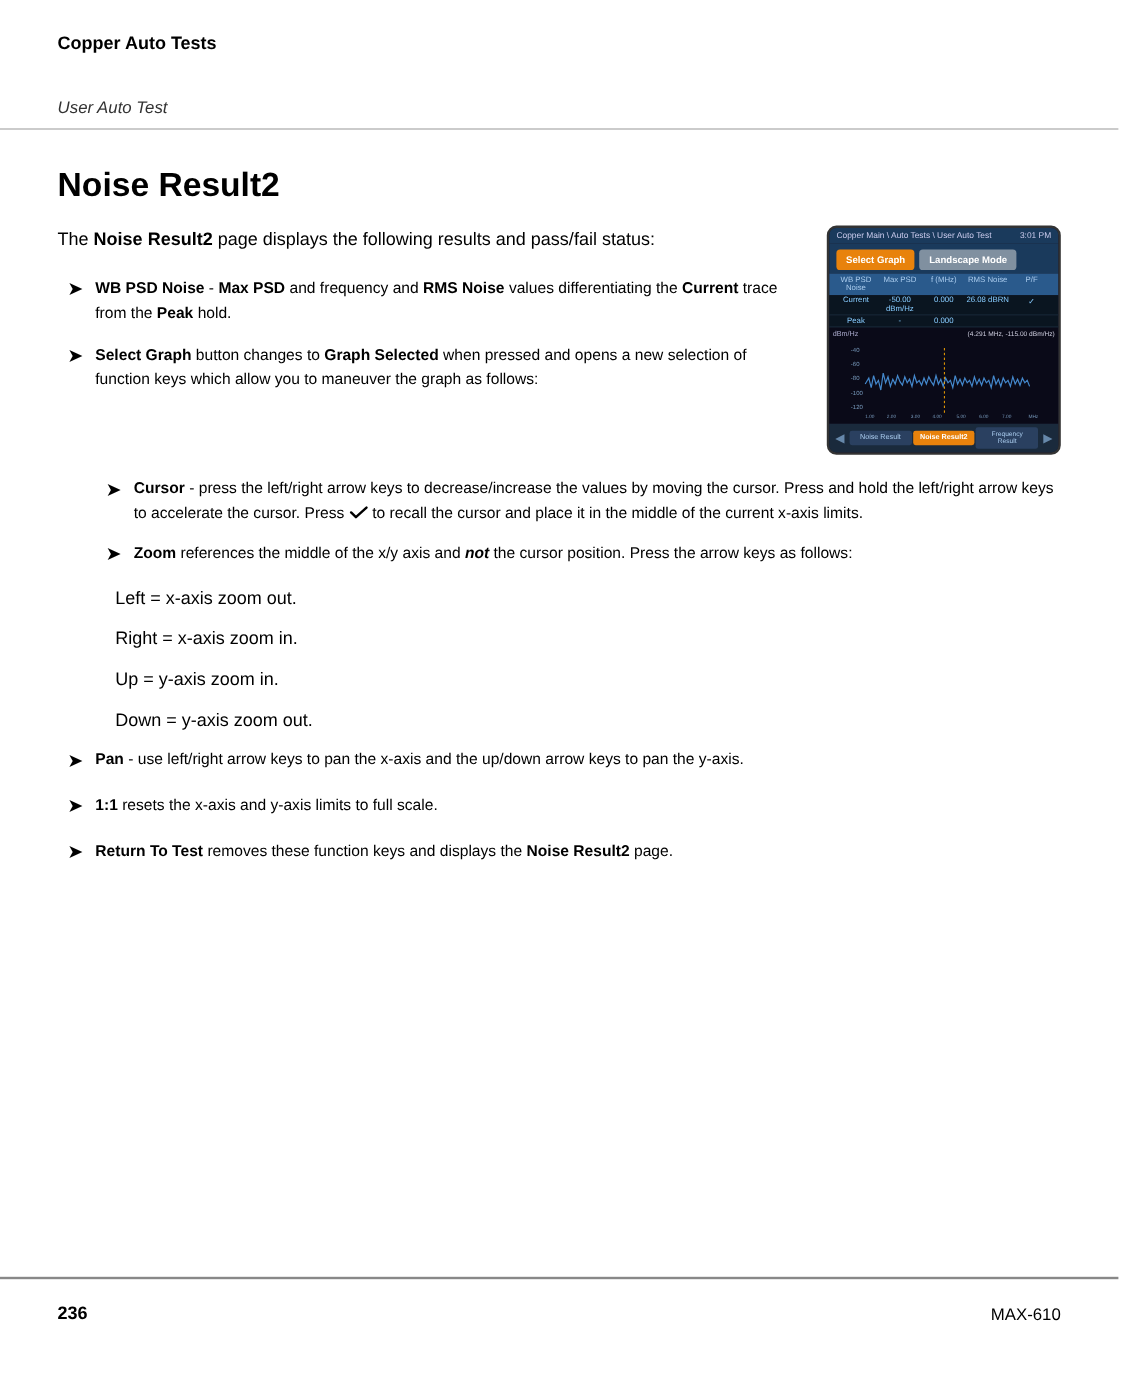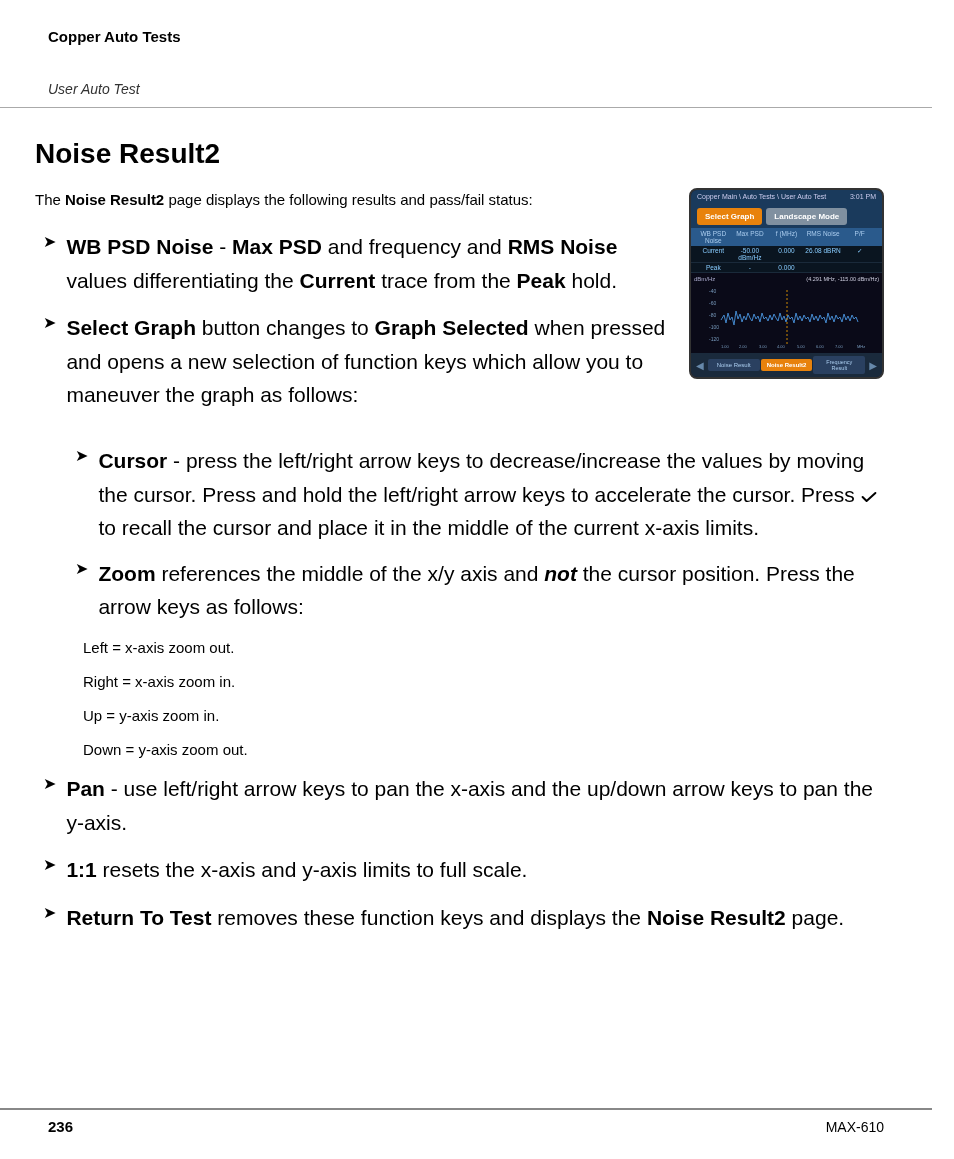--- a/index.html
+++ b/index.html
@@ -33,21 +33,21 @@
     }
     .header-subtitle {
       font-size: 14px;
       font-style: italic;
       color: #333;
       margin-top: 36px;
     }
 
     
     .content {
-      padding: 0 48px 60px 35px;
+      padding: 0 48px 60px 48px;
       display: flex;
       flex-direction: column;
     }
 
     .page-heading {
       font-size: 28px;
       font-weight: bold;
       color: #000;
       margin-bottom: 18px;
       font-family: Arial, Helvetica, sans-serif;
@@ -214,21 +214,21 @@
       padding-left: 8px;
     }
     .bullet-arrow {
       font-size: 16px;
       color: #000;
       margin-right: 10px;
       flex-shrink: 0;
       line-height: 1.5;
     }
     .bullet-content {
-      font-size: 21px;
+      font-size: 13px;
       line-height: 1.6;
       flex: 1;
     }
 
     .sub-bullet-item {
       display: flex;
       flex-direction: row;
       align-items: flex-start;
       margin-bottom: 12px;
       padding-left: 40px;
@@ -240,24 +240,24 @@
       font-size: 15px;
       line-height: 1.6;
     }
 
     .bold { font-weight: bold; }
     .italic { font-style: italic; }
 
     
     .footer {
       position: absolute;
-      bottom: 24px;
+      bottom: 44px;
       left: 0;
       width: 100%;
-      padding: 0 48px;
+      padding: 12px 48px;
       display: flex;
       flex-direction: row;
       justify-content: space-between;
       align-items: flex-end;
       border-top: 2px solid #888;
     }
     .footer-left {
       font-size: 15px;
       font-weight: bold;
       padding-top: 8px;

